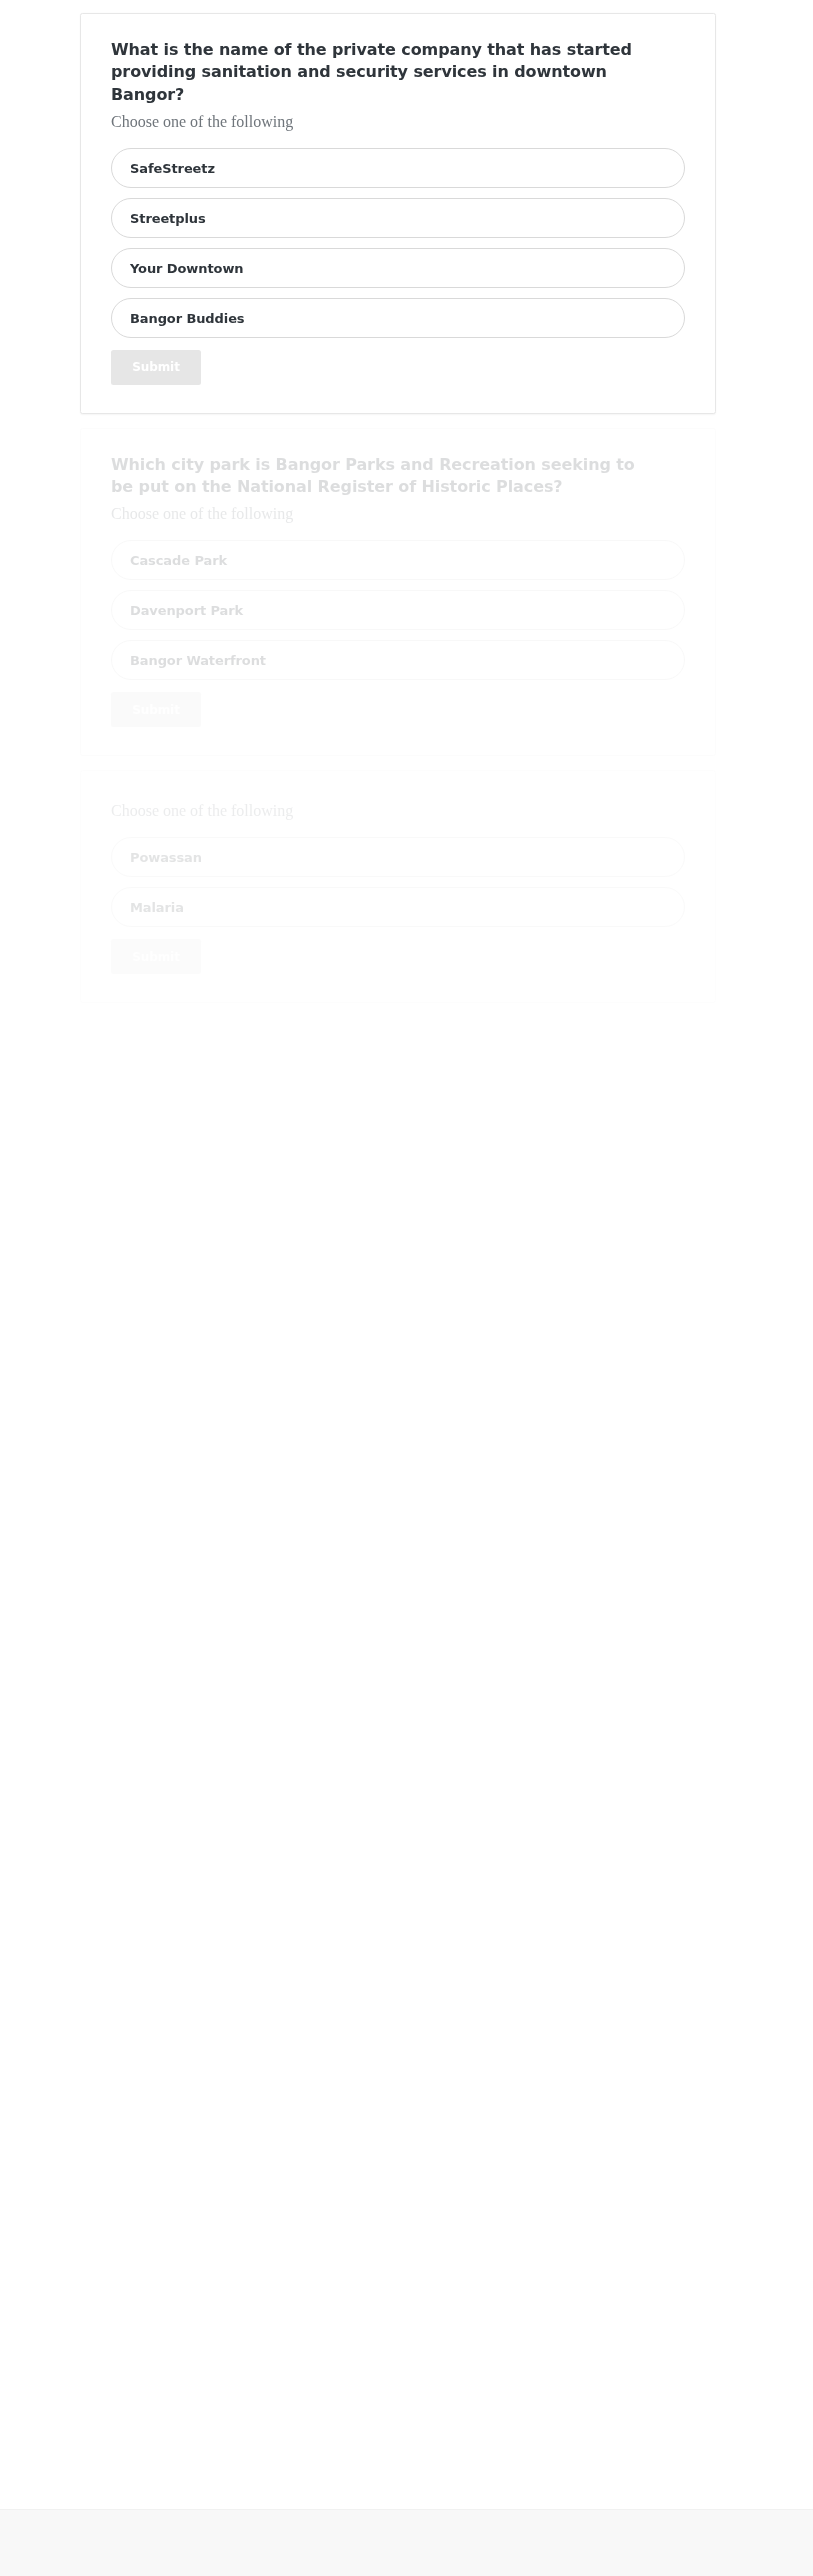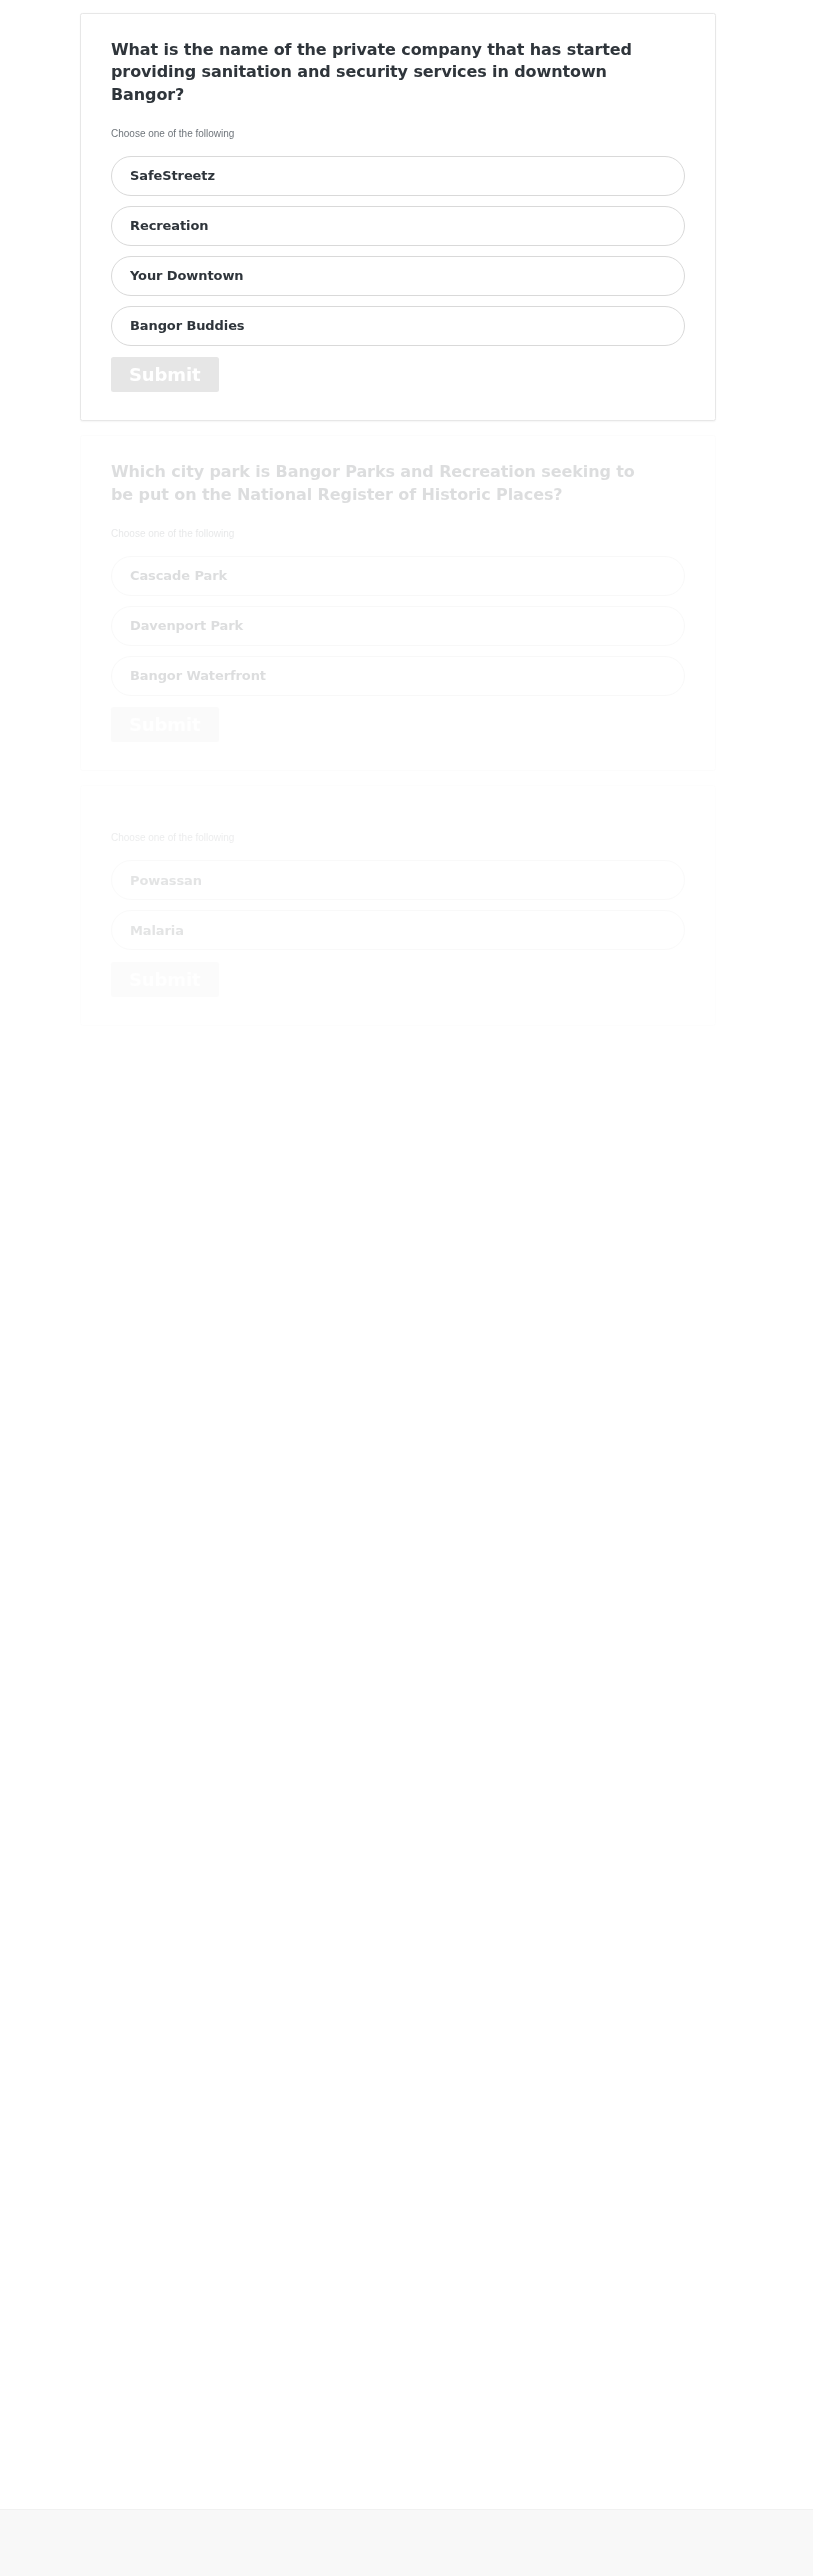--- a/index.html
+++ b/index.html
@@ -54,23 +54,23 @@
     font-family: "DejaVu Sans", "Liberation Sans", sans-serif;
     font-size: 16px;
     line-height: 1.42;
     font-weight: 700;
     color: #2f353b;
     letter-spacing: -0.1px;
     max-width: 548px;
   }
 
   .question-sub {
-    margin-top: 20px;
-    font-family: Liberation Sans, sans-serif;
-    font-size: 10px;
+    margin-top: 4px;
+    font-family: Liberation Serif, serif;
+    font-size: 16px;
     line-height: 1.4;
     font-weight: 400;
     color: #6f757b;
   }
 
   .options {
     margin-top: 15px;
     list-style: none;
   }
 
@@ -112,21 +112,21 @@
     align-items: center;
     justify-content: center;
     min-width: 90px;
     height: 35px;
     padding: 0 18px;
     background: #e6e6e6;
     border: none;
     border-radius: 2.5px;
     color: #ffffff;
     font-family: "DejaVu Sans", "Liberation Sans", sans-serif;
-    font-size: 18px;
+    font-size: 12px;
     font-weight: 700;
     letter-spacing: -0.1px;
     cursor: pointer;
   }
 
   
   .footer-band {
     position: absolute;
     left: 0;
     top: 2509px;
@@ -148,21 +148,21 @@
       <p class="question-sub">Choose one of the following</p>
 
       <ul class="options">
         <li>
             <button class="option-pill">
           <span class="option-label">SafeStreetz</span>
         </button>
           </li>
         <li>
             <button class="option-pill">
-          <span class="option-label">Recreation</span>
+          <span class="option-label">Streetplus</span>
         </button>
           </li>
         <li>
             <button class="option-pill">
           <span class="option-label">Your Downtown</span>
         </button>
           </li>
         <li>
             <button class="option-pill">
           <span class="option-label">Bangor Buddies</span>

